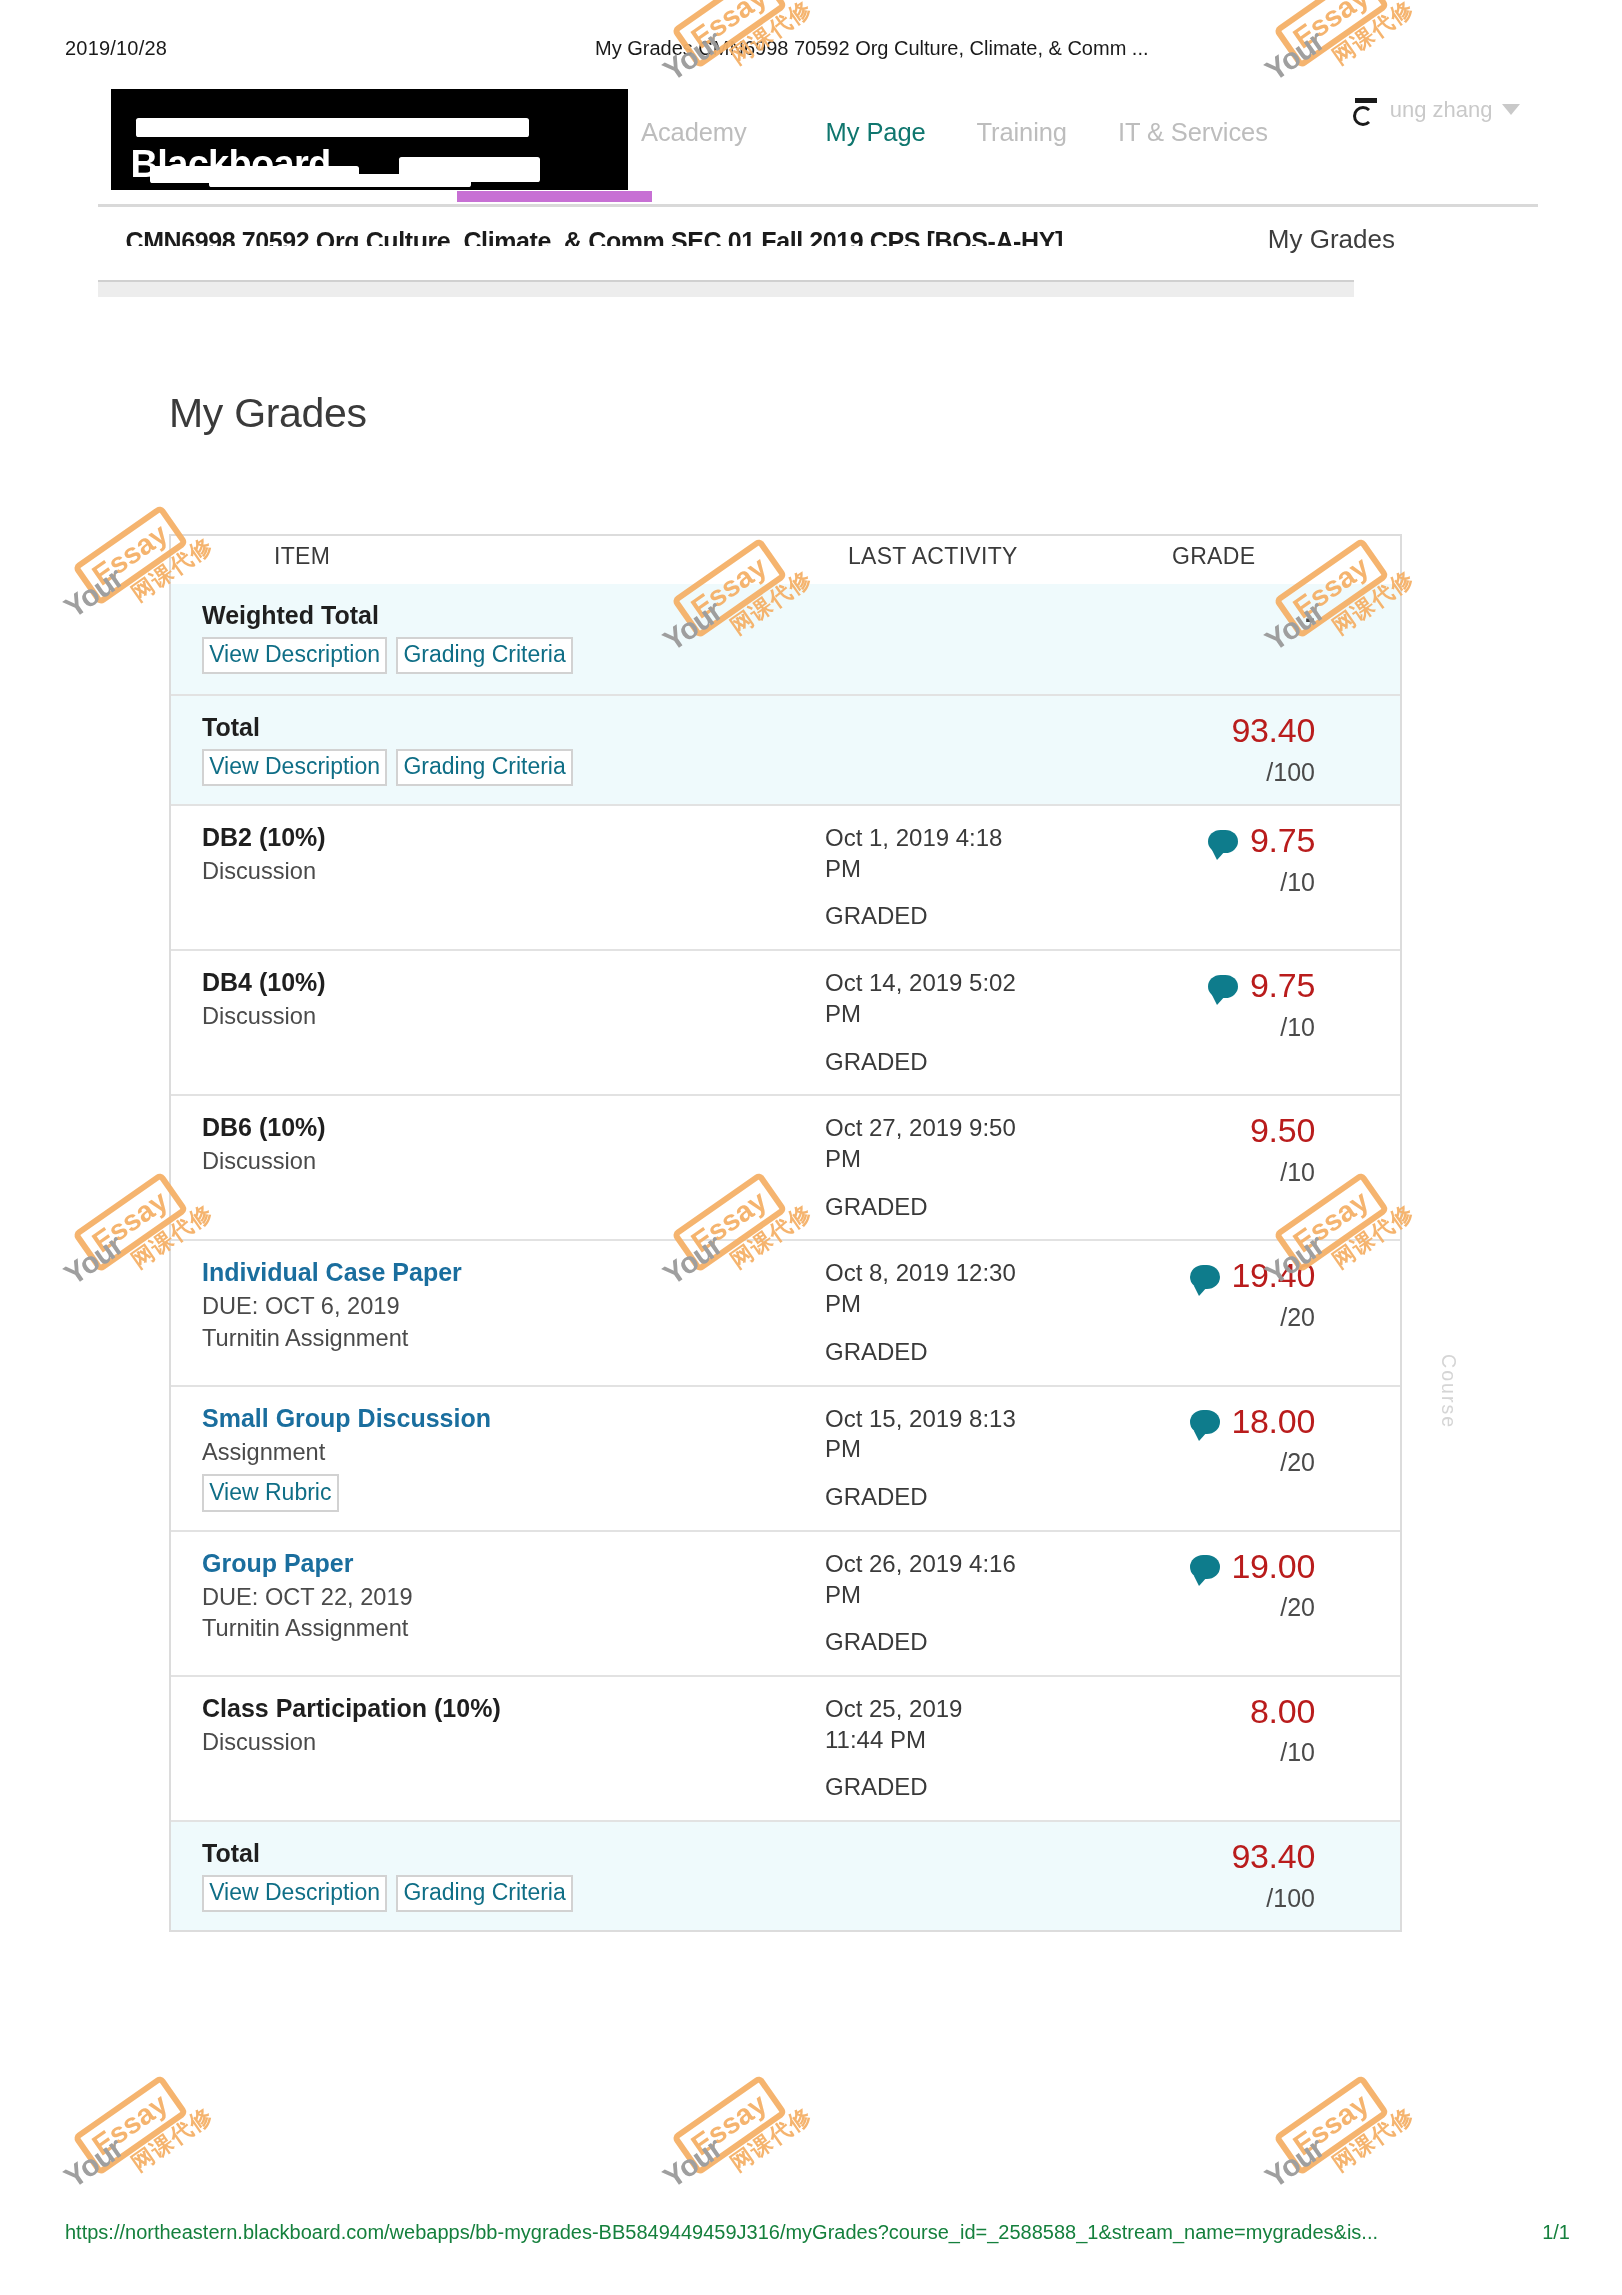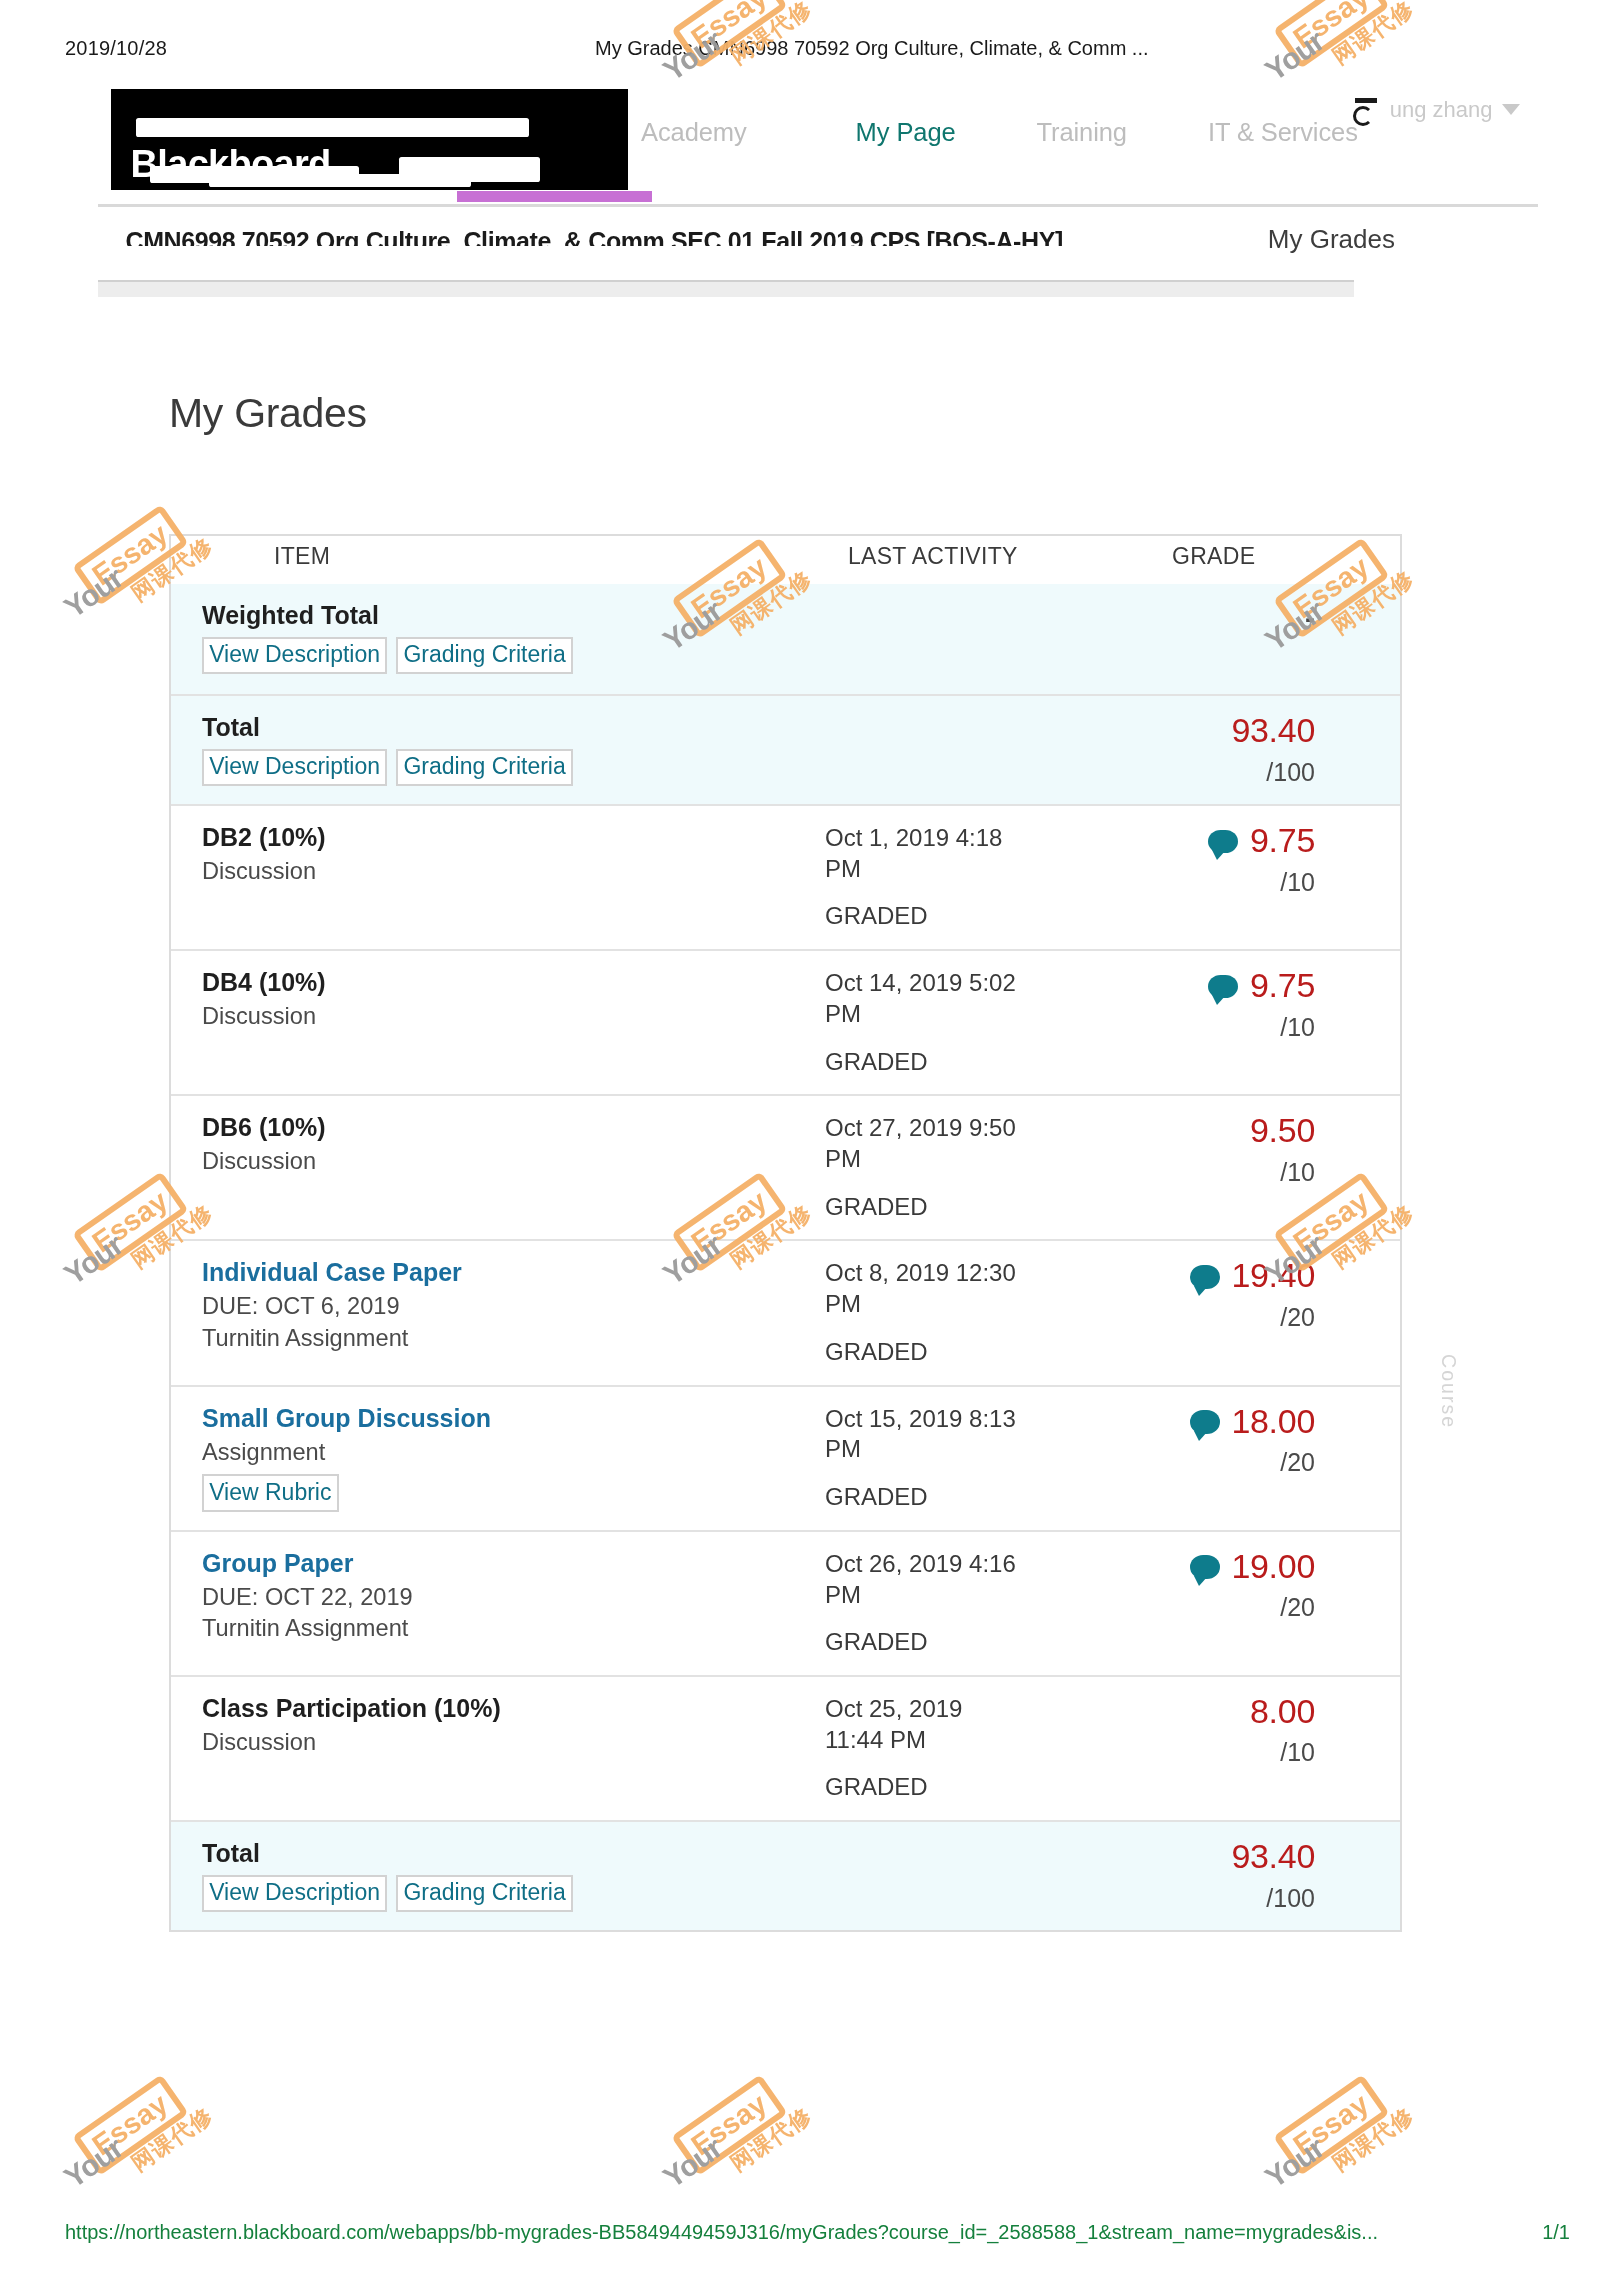--- a/index.html
+++ b/index.html
@@ -81,21 +81,21 @@
   .sm1 { left: 25px;  top: 29px;  width: 393px; height: 19.6px; }
   .sm2 { left: 288px; top: 68px; width: 141px; height: 25px; }
   .sm3 { left: 39px;  top: 77px; width: 209px; height: 17px; }
   .sm4 { left: 98px; top: 85px; width: 262px; height: 13px; }
 
   .nav {
     position: absolute;
     left: 543px; top: 41px;
     display: flex;
     align-items: flex-start;
-    gap: 81px;
+    gap: 51px;
     white-space: nowrap;
   }
   .nav-item {
     font-size: 25.5px;
     color: #6d6d6d;
     letter-spacing: -0.1px;
   }
   .nav-item.faded { color: #bdbdbd; }
   .nav-item.strong { color: #0f766e; margin-left: 28px; }
 

